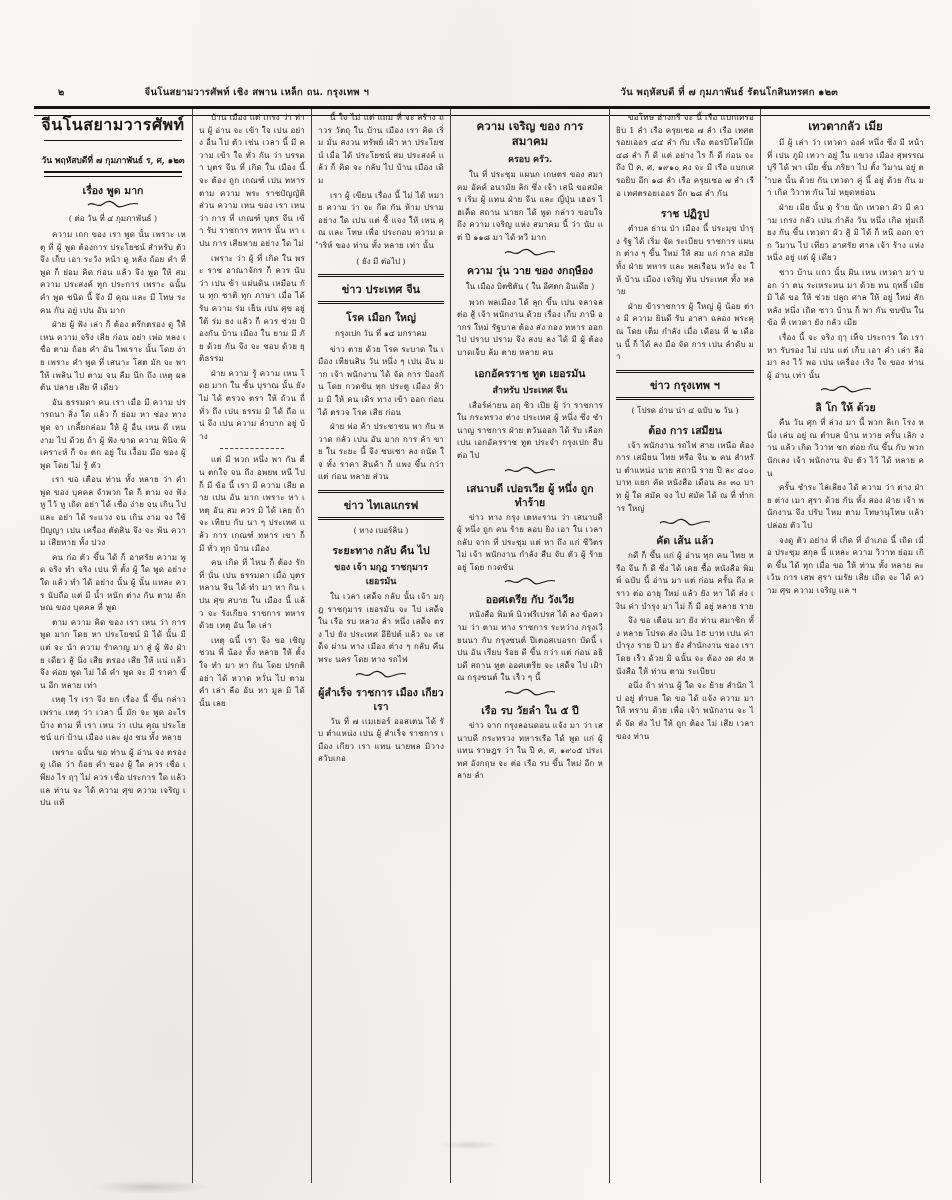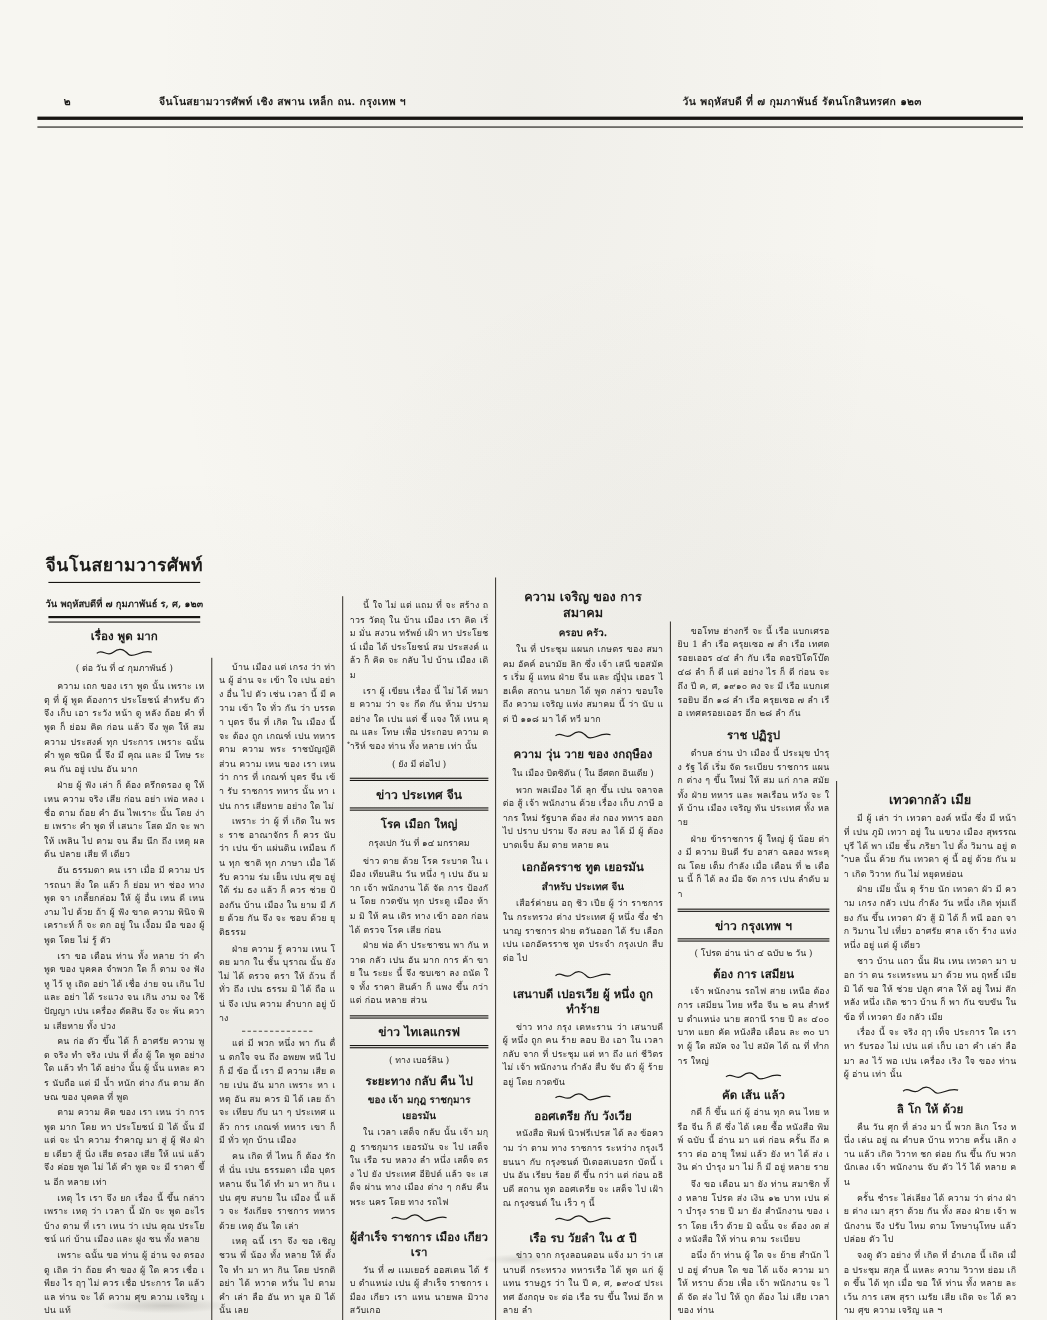--- a/index.html
+++ b/index.html
@@ -10,21 +10,21 @@
       radial-gradient(ellipse at 72% 50%, rgba(120,118,110,.07), transparent 45%),
       radial-gradient(ellipse at 50% 8%, rgba(125,122,115,.06), transparent 50%),
       #f7f6f1;}
   .running{position:absolute;top:84px;left:36px;right:26px;display:flex;align-items:baseline;
     font-size:9.5px;font-weight:bold;letter-spacing:.3px;filter:blur(.2px);}
   .running .pn{margin-left:22px;}
   .running .rc{margin-left:80px;}
   .running .rr{margin-left:auto;margin-right:88px;}
   .thickrule{position:absolute;top:106px;left:34px;right:22px;height:6px;
     border-top:3px solid #171512;border-bottom:1px solid #171512;}
-  .cols{position:absolute;top:127px;left:34px;right:22px;height:1074px;display:flex;filter:blur(.24px);align-items:flex-end;}
+  .cols{position:absolute;top:109px;left:34px;right:22px;height:1074px;display:flex;filter:blur(.24px);}
   .col{overflow:hidden;padding:3px 6px 0;box-sizing:border-box;}
   .col + .col{border-left:1px solid #433f39;}
   .col:nth-child(1){width:158px;}
   .col:nth-child(2){width:119px;}
   .col:nth-child(3){width:139px;}
   .col:nth-child(4){width:159px;}
   .col:nth-child(5){width:151px;}
   .col:nth-child(6){flex:1;}
   .mast{text-align:center;margin:2px 0 5px;}
   .mast .title{font-size:16px;font-weight:bold;letter-spacing:.5px;line-height:22px;}
@@ -142,21 +142,21 @@
         <div class="bp">ฝ่าย ข้าราชการ ผู้ ใหญ่ ผู้ น้อย ต่าง มี ความ ยินดี รับ อาสา ฉลอง พระคุณ โดย เต็ม กำลัง เมื่อ เดือน ที่ ๒ เดือน นี้ ก็ ได้ ลง มือ จัด การ เปน ลำดับ มา</div>
         <div class="rulehead">ข่าว กรุงเทพ ฯ</div>
         <div class="note">( โปรด อ่าน น่า ๔ ฉบับ ๒ วัน )</div>
         <div class="h2a">ต้อง การ เสมียน</div>
         <div class="bp">เจ้า พนักงาน รถไฟ สาย เหนือ ต้อง การ เสมียน ไทย หรือ จีน ๒ คน สำหรับ ตำแหน่ง นาย สถานี ราย ปี ละ ๔๐๐ บาท แยก คัด หนังสือ เดือน ละ ๓๐ บาท ผู้ ใด สมัค จง ไป สมัค ได้ ณ ที่ ทำการ ใหญ่</div>
         <div class="flour"><svg width="52" height="9" viewBox="0 0 52 9">
             <path d="M1 5 C6 0,10 9,16 4 S26 2,30 6 S42 1,51 4" fill="none" stroke="#1d1c1a" stroke-width="1.1"></path>
           </svg></div>
         <div class="h2a">คัด เส้น แล้ว</div>
         <div class="bp">กดี ก็ ขึ้น แก่ ผู้ อ่าน ทุก คน ไทย หรือ จีน ก็ ดี ซึ่ง ได้ เคย ซื้อ หนังสือ พิมพ์ ฉบับ นี้ อ่าน มา แต่ ก่อน ครั้น ถึง คราว ต่อ อายุ ใหม่ แล้ว ยัง หา ได้ ส่ง เงิน ค่า บำรุง มา ไม่ ก็ มี อยู่ หลาย ราย</div>
-        <div class="bp">จึง ขอ เตือน มา ยัง ท่าน สมาชิก ทั้ง หลาย โปรด ส่ง เงิน ๑๒ บาท เปน ค่า บำรุง ราย ปี มา ยัง สำนักงาน ของ เรา โดย เร็ว ด้วย มิ ฉนั้น จะ ต้อง งด ส่ง หนังสือ ให้ ท่าน ตาม ระเบียบ</div>
+        <div class="bp">จึง ขอ เตือน มา ยัง ท่าน สมาชิก ทั้ง หลาย โปรด ส่ง เงิน 18 บาท เปน ค่า บำรุง ราย ปี มา ยัง สำนักงาน ของ เรา โดย เร็ว ด้วย มิ ฉนั้น จะ ต้อง งด ส่ง หนังสือ ให้ ท่าน ตาม ระเบียบ</div>
         <div class="bp">อนึ่ง ถ้า ท่าน ผู้ ใด จะ ย้าย สำนัก ไป อยู่ ตำบล ใด ขอ ได้ แจ้ง ความ มา ให้ ทราบ ด้วย เพื่อ เจ้า พนักงาน จะ ได้ จัด ส่ง ไป ให้ ถูก ต้อง ไม่ เสีย เวลา ของ ท่าน</div>
       </div>
       <div class="col">
         <div class="h1a">เทวดากลัว เมีย</div>
         <div class="bp">มี ผู้ เล่า ว่า เทวดา องค์ หนึ่ง ซึ่ง มี หน้า ที่ เปน ภูมิ เทวา อยู่ ใน แขวง เมือง สุพรรณบุรี ได้ พา เมีย ชั้น ภริยา ไป ตั้ง วิมาน อยู่ ตำบล นั้น ด้วย กัน เทวดา คู่ นี้ อยู่ ด้วย กัน มา เกิด วิวาท กัน ไม่ หยุดหย่อน</div>
         <div class="bp">ฝ่าย เมีย นั้น ดุ ร้าย นัก เทวดา ผัว มี ความ เกรง กลัว เปน กำลัง วัน หนึ่ง เกิด ทุ่มเถียง กัน ขึ้น เทวดา ผัว สู้ มิ ได้ ก็ หนี ออก จาก วิมาน ไป เที่ยว อาศรัย ศาล เจ้า ร้าง แห่ง หนึ่ง อยู่ แต่ ผู้ เดียว</div>
         <div class="bp">ชาว บ้าน แถว นั้น ฝัน เหน เทวดา มา บอก ว่า ตน ระเหระหน มา ด้วย ทน ฤทธิ์ เมีย มิ ได้ ขอ ให้ ช่วย ปลูก ศาล ให้ อยู่ ใหม่ สัก หลัง หนึ่ง เถิด ชาว บ้าน ก็ พา กัน ขบขัน ใน ข้อ ที่ เทวดา ยัง กลัว เมีย</div>
         <div class="bp">เรื่อง นี้ จะ จริง ฤๅ เท็จ ประการ ใด เรา หา รับรอง ไม่ เปน แต่ เก็บ เอา คำ เล่า ลือ มา ลง ไว้ พอ เปน เครื่อง เริง ใจ ของ ท่าน ผู้ อ่าน เท่า นั้น</div>
         <div class="flour"><svg width="52" height="9" viewBox="0 0 52 9">
             <path d="M1 5 C6 0,10 9,16 4 S26 2,30 6 S42 1,51 4" fill="none" stroke="#1d1c1a" stroke-width="1.1"></path>

